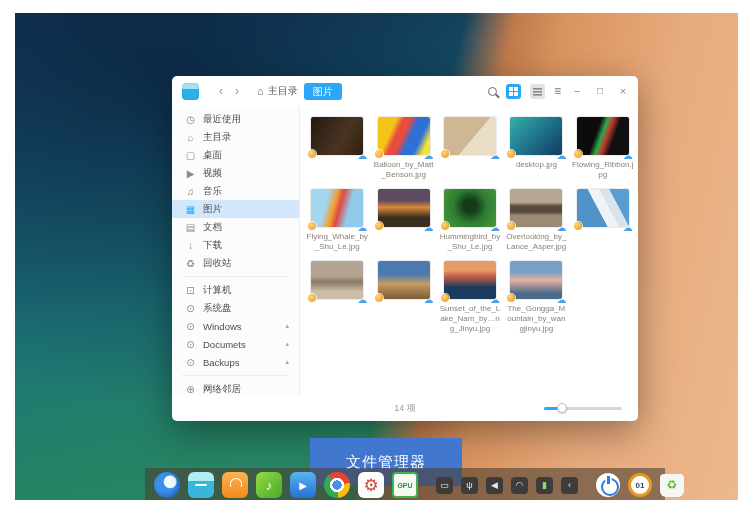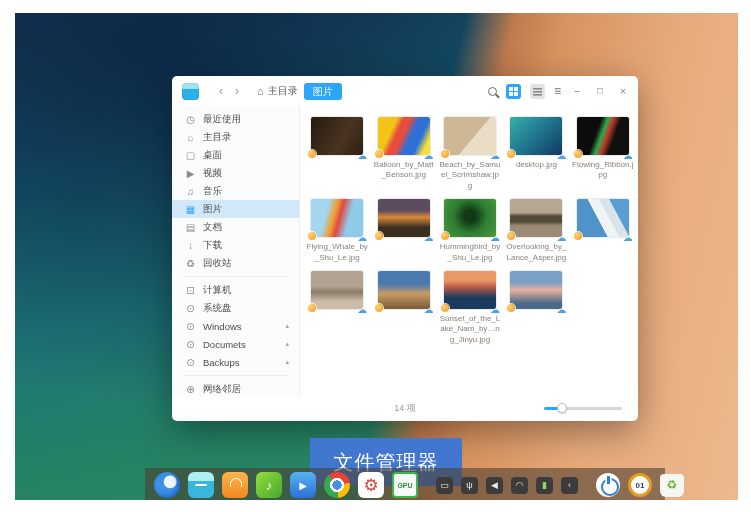--- a/index.html
+++ b/index.html
@@ -57,21 +57,21 @@
 
   .statusbar{height:25px;flex:0 0 auto;position:relative;display:flex;align-items:center;justify-content:center;}
   .count{font-size:9px;color:#9a9a9a;}
   .zoom-slider{position:absolute;right:16px;top:11px;width:78px;height:3px;background:#d6d6d6;border-radius:2px;}
   .zoom-fill{position:absolute;left:0;top:0;height:3px;width:18px;background:#2ca7f8;border-radius:2px;}
   .zoom-knob{position:absolute;left:13px;top:-4px;width:10px;height:10px;border-radius:50%;
     background:#fff;border:1px solid #bdbdbd;box-shadow:0 1px 2px rgba(0,0,0,.2);}
 
   
   .tooltip{position:absolute;left:295px;top:425px;width:152px;height:48px;background:#4277d0;
-    color:#fff;font-size:20px;display:flex;align-items:center;justify-content:center;letter-spacing:1px;}
+    color:#fff;font-size:15px;display:flex;align-items:center;justify-content:center;letter-spacing:1px;}
 
   
   .dock{position:absolute;left:130px;top:455px;width:520px;height:34px;background:rgba(74,62,48,.58);
     display:flex;align-items:center;padding:0 9px;gap:8px;}
   .dk{width:26px;height:26px;border-radius:6px;position:relative;flex:0 0 auto;
     display:flex;align-items:center;justify-content:center;}
   .dk-launcher{border-radius:50%;background:radial-gradient(circle at 62% 38%, #eef6ff 0 26%, #3b8fe8 30% 100%);
     box-shadow:inset -2px -2px 4px rgba(0,40,120,.4);}
   .dk-fm{background:linear-gradient(180deg,#aeeef2 0 34%,#39b6dd 34%);}
   .dk-fm::after{content:"";position:absolute;top:12px;left:7px;width:12px;height:2px;background:#fff;border-radius:1px;}
@@ -222,21 +222,20 @@
                   <span class="emblem-dot"></span>
                   <span class="emblem-cloud">☁</span>
                 </div>
                 <div class="fname">Balloon_by_Matt_Benson.jpg</div>
               </div>
               <div class="file">
                 <div class="thumb" style="background: linear-gradient(130deg, rgb(205, 183, 148) 0px, rgb(205, 183, 148) 55%, rgb(233, 221, 198) 56%, rgb(233, 221, 198) 100%);">
                   <span class="emblem-dot"></span>
                   <span class="emblem-cloud">☁</span>
                 </div>
-                <div class="fname">Beach_by_Samuel_Scrimshaw.jpg</div>
               </div>
               <div class="file">
                 <div class="thumb" style="background: linear-gradient(135deg, rgb(53, 176, 168) 0%, rgb(29, 111, 138) 55%, rgb(18, 58, 94) 100%);">
                   <span class="emblem-dot"></span>
                   <span class="emblem-cloud">☁</span>
                 </div>
                 <div class="fname">desktop.jpg</div>
               </div>
               <div class="file">
                 <div class="thumb" style="background: linear-gradient(110deg, rgb(12, 12, 12) 38%, rgb(47, 170, 74) 48%, rgb(194, 59, 46) 56%, rgb(16, 16, 16) 68%);">
@@ -295,20 +294,21 @@
                   <span class="emblem-dot"></span>
                   <span class="emblem-cloud">☁</span>
                 </div>
                 <div class="fname">Sunset_of_the_Lake_Nam_by…ng_Jinyu.jpg</div>
               </div>
               <div class="file">
                 <div class="thumb" style="background: linear-gradient(rgb(122, 160, 200) 0px, rgb(122, 160, 200) 30%, rgb(232, 176, 160) 50%, rgb(74, 106, 138) 85%);">
                   <span class="emblem-dot"></span>
                   <span class="emblem-cloud">☁</span>
                 </div>
+                <div class="fname">The_Gongga_Mountain_by_wangjinyu.jpg</div>
               </div>
             </div>
         </div>
       </div>
 
       <div class="statusbar">
         <span class="count">14 项</span>
         <div class="zoom-slider">
           <div class="zoom-fill"></div>
           <div class="zoom-knob"></div>

